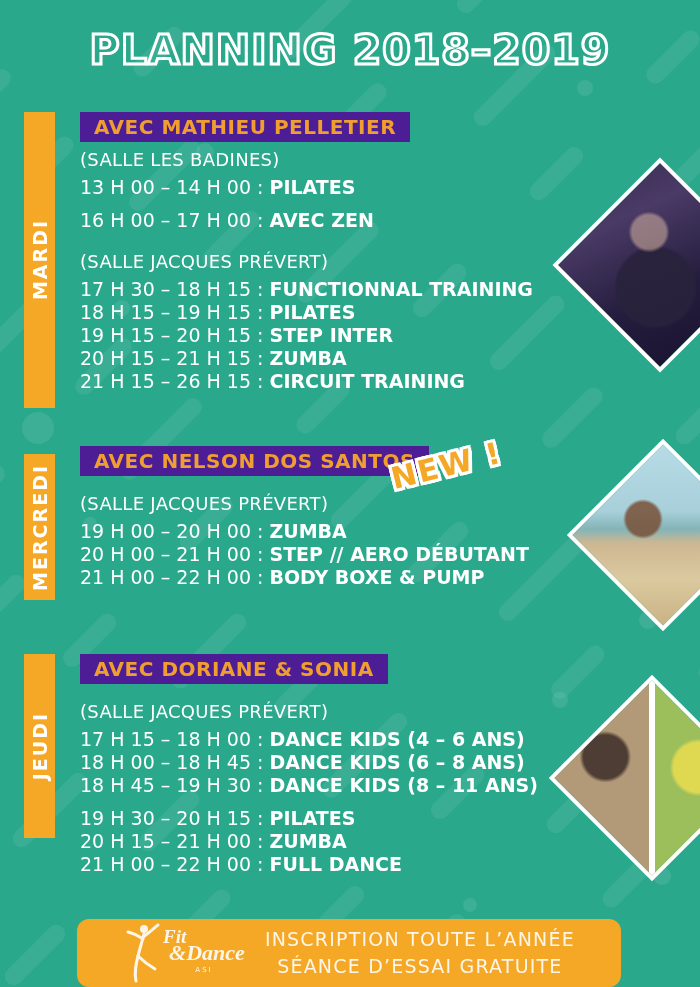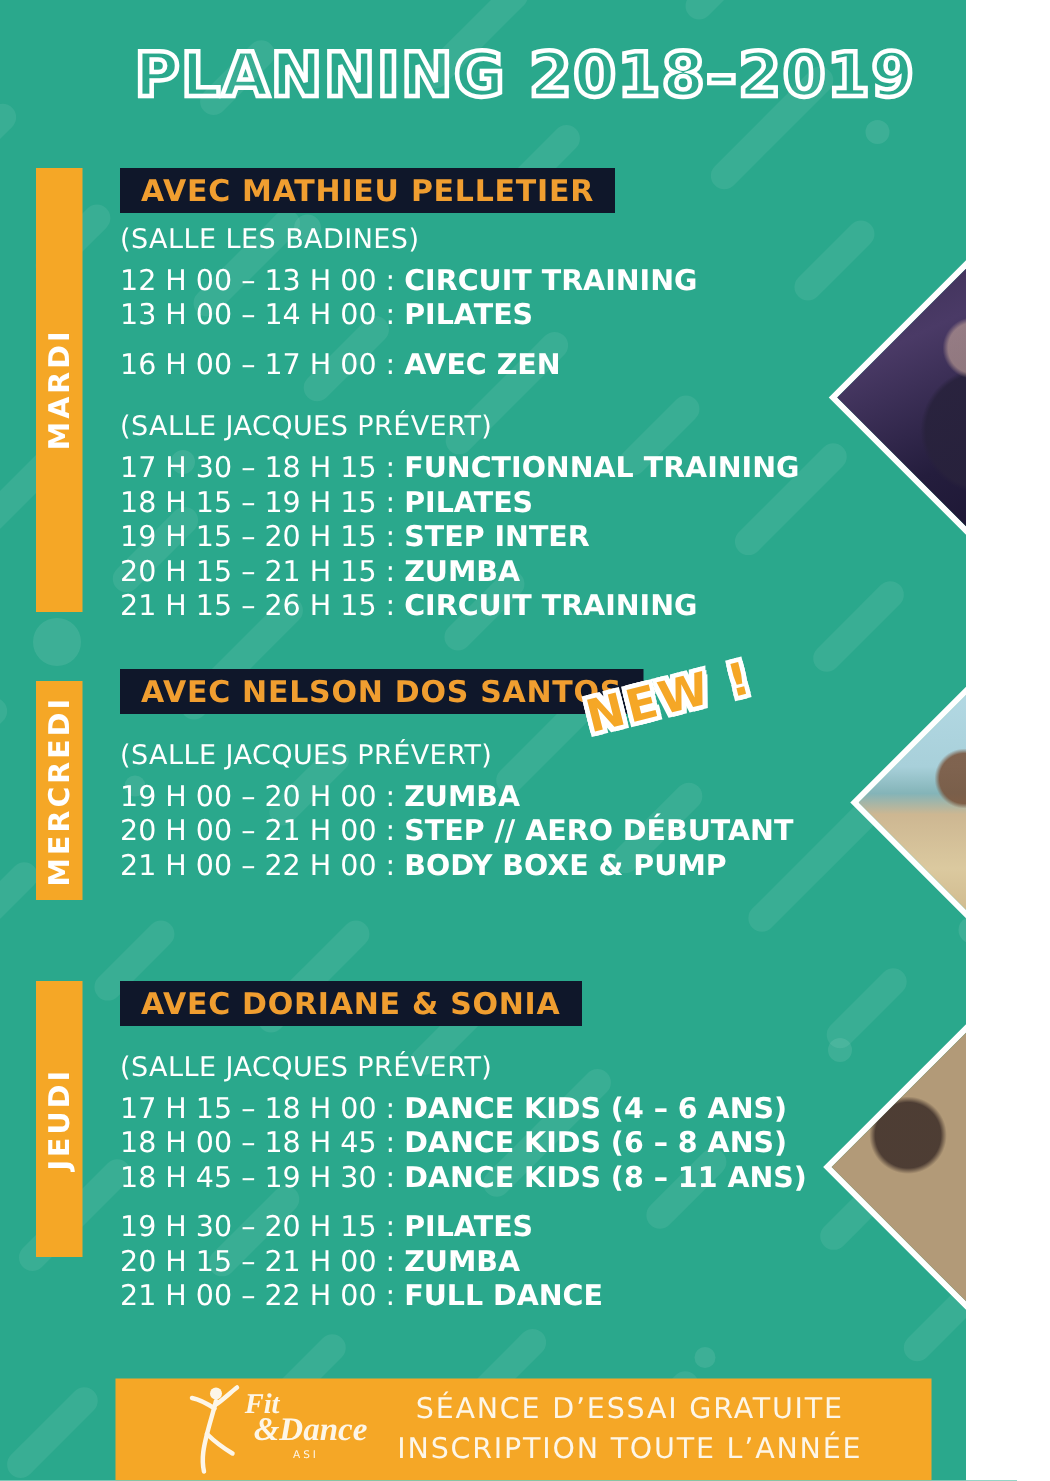--- a/index.html
+++ b/index.html
@@ -1,18 +1,18 @@
 <!DOCTYPE html>
 <html><head>
 <meta charset="utf-8">
 <style>
   html,body{margin:0;padding:0;}
   .page{
     position:relative;
-    width:644px;height:987px;
+    width:700px;height:987px;
     background:#2aa88c;
     overflow:hidden;
     font-family:"DejaVu Sans","Liberation Sans",sans-serif;
   }
   .bg-pattern{position:absolute;inset:0;z-index:0;}
 
   
   .title{
     position:absolute;z-index:2;
     top:26px;left:0;width:700px;
@@ -41,21 +41,21 @@
 
   
   .sec{position:absolute;z-index:2;left:80px;width:560px;color:#fff;}
   #sec-mardi{top:112px;}
   #sec-mercredi{top:446px;}
   #sec-jeudi{top:654px;}
 
   .header-row{position:relative;}
   .header-box{
     display:inline-block;
-    background:#0f172a;
+    background:#4c1d95;
     color:#f09e30;
     font-size:20px;font-weight:700;letter-spacing:0.5px;
     line-height:18px;
     padding:6px 14px;
   }
   .salle{margin-top:20px;font-size:18px;letter-spacing:0.3px;line-height:20px;}
   .header-row + .salle{margin-top:8px;}
   #sec-mercredi .header-row + .salle, #sec-jeudi .header-row + .salle{margin-top:18px;}
   .group{margin-top:6px;}
   .group + .group{margin-top:10px;}
@@ -106,20 +106,21 @@
       radial-gradient(circle at 72% 45%, rgba(230,220,80,0.9) 0 13%, rgba(230,220,80,0) 15%),
       linear-gradient(90deg,#b29a78 0 50%, #9cbf5c 50% 100%);}
 
   
   .banner{
     position:absolute;z-index:2;
     left:77px;top:919px;width:544px;height:68px;
     background:#f5a726;
     display:flex;align-items:center;justify-content:center;gap:20px;
     color:#fdf6e8;
+    border-radius:12px;
   }
   .logo{display:flex;align-items:center;gap:2px;}
   .logo-text{display:flex;flex-direction:column;line-height:16px;
     font-family:"Liberation Serif","DejaVu Serif",serif;font-style:italic;font-weight:700;}
   .logo-fit{font-size:19px;}
   .logo-dance{font-size:22px;margin-left:6px;}
   .logo-sub{font-family:"DejaVu Sans",sans-serif;font-style:normal;font-weight:400;
     font-size:7px;letter-spacing:2px;text-align:center;margin-top:1px;}
   .banner-text{text-align:center;font-size:19px;letter-spacing:1.2px;line-height:27px;}
 </style>
@@ -170,23 +171,20 @@
     <span>JEUDI</span>
   </div>
 
   <div class="sec" id="sec-mardi">
     <div class="header-row">
       <span class="header-box">AVEC MATHIEU PELLETIER</span>
     </div>
     <div class="salle">(SALLE LES BADINES)</div>
     <div class="group">
       <div class="sched">
-        <span class="time">12 H 00 – 13 H 00 :</span><span class="act">CIRCUIT TRAINING</span>
-      </div>
-      <div class="sched">
         <span class="time">13 H 00 – 14 H 00 :</span><span class="act">PILATES</span>
       </div>
     </div>
     <div class="group">
       <div class="sched">
         <span class="time">16 H 00 – 17 H 00 :</span><span class="act">AVEC ZEN</span>
       </div>
     </div>
     <div class="salle">(SALLE JACQUES PRÉVERT)</div>
     <div class="group">
@@ -276,18 +274,18 @@
         <path d="M15 34 C13 42 11 50 13 59"></path>
         <path d="M15 34 C21 40 27 44 32 47"></path>
       </svg>
       <div class="logo-text">
         <span class="logo-fit">Fit</span>
         <span class="logo-dance">&amp;Dance</span>
         <span class="logo-sub">ASI</span>
       </div>
     </div>
     <div class="banner-text">
+      <div>INSCRIPTION TOUTE L’ANNÉE</div>
       <div>SÉANCE D’ESSAI GRATUITE</div>
-      <div>INSCRIPTION TOUTE L’ANNÉE</div>
     </div>
   </div>
 
 </div>
 
 </body></html>

